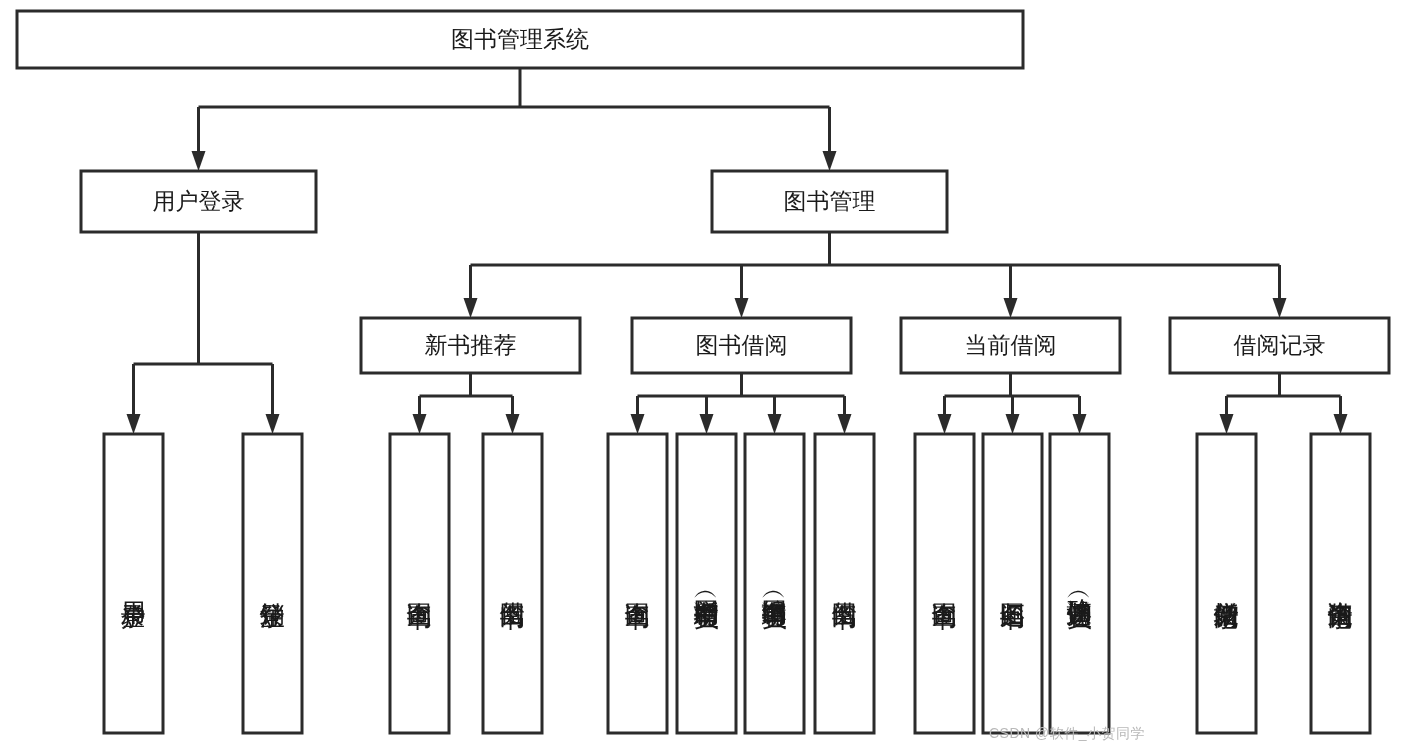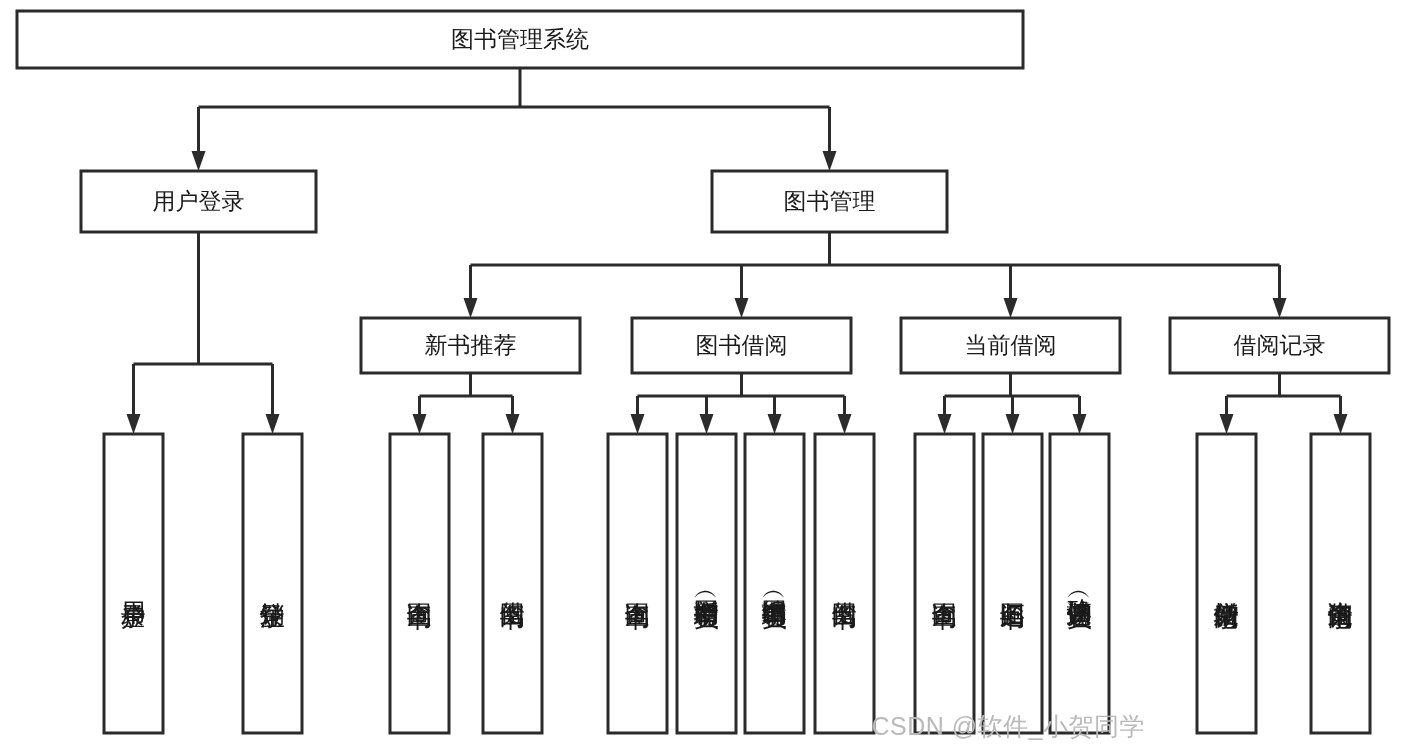--- a/index.html
+++ b/index.html
@@ -58,21 +58,21 @@
     color: #1a1a1a;
     text-align: center;
     white-space: nowrap;
     pointer-events: none;
   }
   .watermark {
     position: absolute;
     right: 8px;
     bottom: 4px;
     font-family: "Liberation Sans", "DejaVu Sans", sans-serif;
-    font-size: 25px;
+    font-size: 14px;
     color: #b9b9b9;
     letter-spacing: 0.5px;
     white-space: nowrap;
   }
 </style>
 </head>
 <body>
 
 <div id="diagram-root">
 

